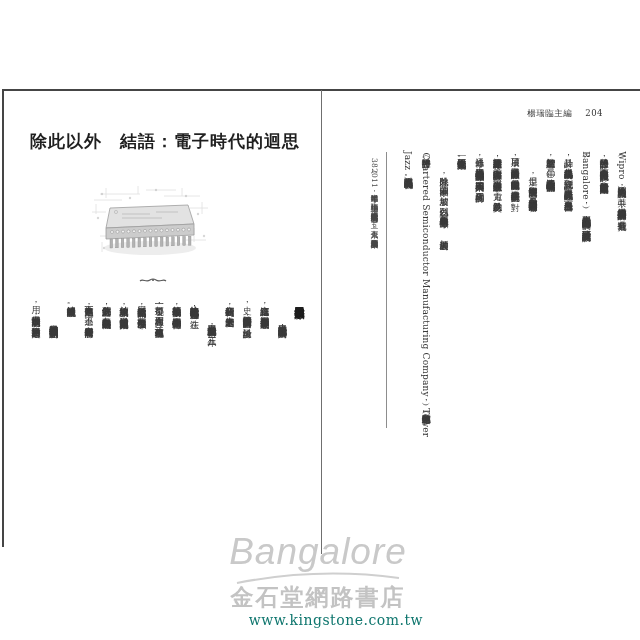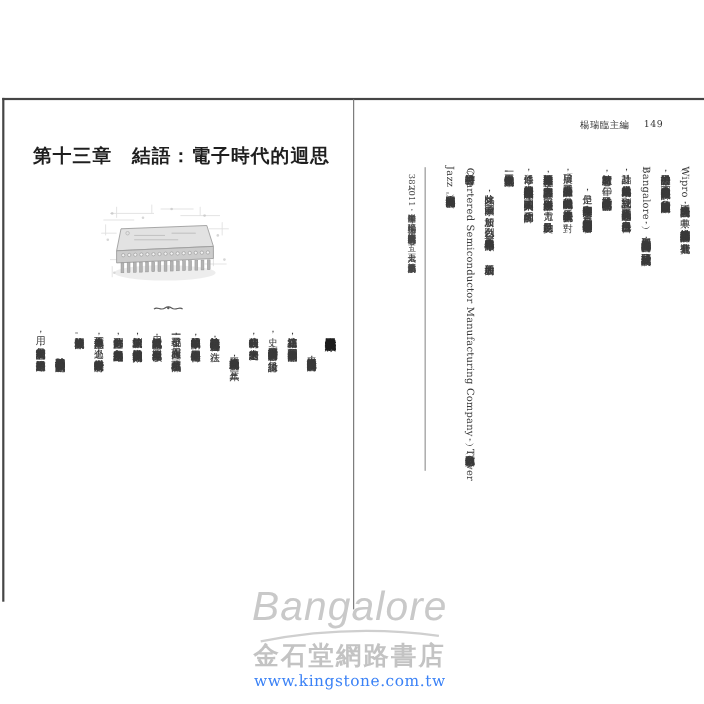--- a/index.html
+++ b/index.html
@@ -55,33 +55,33 @@
     font-style:italic;font-weight:400;font-size:37px;line-height:1;
     color:#c9c9c9;letter-spacing:1px;
   }
   .wm-swoosh{display:block;margin:1px auto 0 auto;}
   .wm-store{
     font-family:"DejaVu Sans","Liberation Sans",sans-serif;
     font-weight:bold;font-size:23px;line-height:1.1;color:#c3c3c3;letter-spacing:2px;
   }
   .wm-url{
     font-family:"DejaVu Serif","Liberation Serif",serif;
-    font-size:14px;color:#3b82f6;letter-spacing:0.5px;margin-top:2px;
+    font-size:14px;color:#0f766e;letter-spacing:0.5px;margin-top:2px;text-align:right;
   }
 </style>
 </head>
 <body>
 
 <div class="canvas">
 
   <div class="rule rule-top"></div>
   <div class="rule rule-left"></div>
   <div class="rule rule-spine"></div>
 
-  <div class="chapter-title">第十三章　結語：電子時代的迴思</div>
+  <div class="chapter-title">除此以外　結語：電子時代的迴思</div>
 
   <div class="chip-fig">
     <svg width="128" height="88" viewBox="0 0 128 88" xmlns="http://www.w3.org/2000/svg">
 
       <g stroke="#c6c6c6" stroke-width="0.8" opacity="0.55" fill="none">
         <path d="M8,22 h28 M14,16 h40 M60,12 h30 M78,18 h36 M6,34 h14 M104,30 h18"></path>
         <path d="M20,10 v10 M52,8 v8 M96,10 v8 M116,24 v12 M10,26 v10"></path>
         <path d="M14,58 h12 M100,62 h20 M108,50 v14 M16,64 v10"></path>
       </g>
       <g fill="#bdbdbd" opacity="0.6">
@@ -166,21 +166,21 @@
       <div class="vcol">於偵測無線電訊號，半導體做成的貓鬚式偵測器比其他高頻</div>
       <div class="vcol">偵測的方法都要好，一九〇九年皮爾斯證明整流是一個電</div>
       <div class="vcol">效應而不是熱效應，不過，科學家有很長一段時間沒有辦</div>
       <div class="vcol">法解釋半導體的整流現象。</div>
       <div class="vcol">　　雖然半導體的點接觸二極體可以做整流和偵測訊號之</div>
       <div class="vcol">用，但是它卻沒有放大的功能，這對於半導體的應用是一</div>
     </div>
 
   <div class="running-head">
     <span>楊瑞臨主編</span>
-    <span>149</span>
+    <span>204</span>
   </div>
 
   <div class="rcols">
 
   <div class="vcol">（Wipro）等國際知名的資訊公司，其中，塔塔科技和維波都有半導體業的設計部門，還有一些其他</div>
       <div class="vcol">的半導體設計公司，大多為西方國家的半導體公司做代工設計，印度的晶片設計產業集中在班加羅爾</div>
       <div class="vcol">（Bangalore），那裡大約有三分之二的工程師是為跨國公司工作的，這些設計公司可以從頭到尾的設</div>
       <div class="vcol">計晶片，也就是從定義晶片的規格，到完成設計，再委託晶圓代工廠製造，而且也發展出一些自己</div>
       <div class="vcol">的智慧財產權，二〇一〇年，這些設計公司大約創造了十九億美元的收益。</div>
       <div class="vcol">　　但是，印度沒有半導體的製造業，二〇〇七年二月印度政府曾經規劃了一個半導體製造業的發</div>

